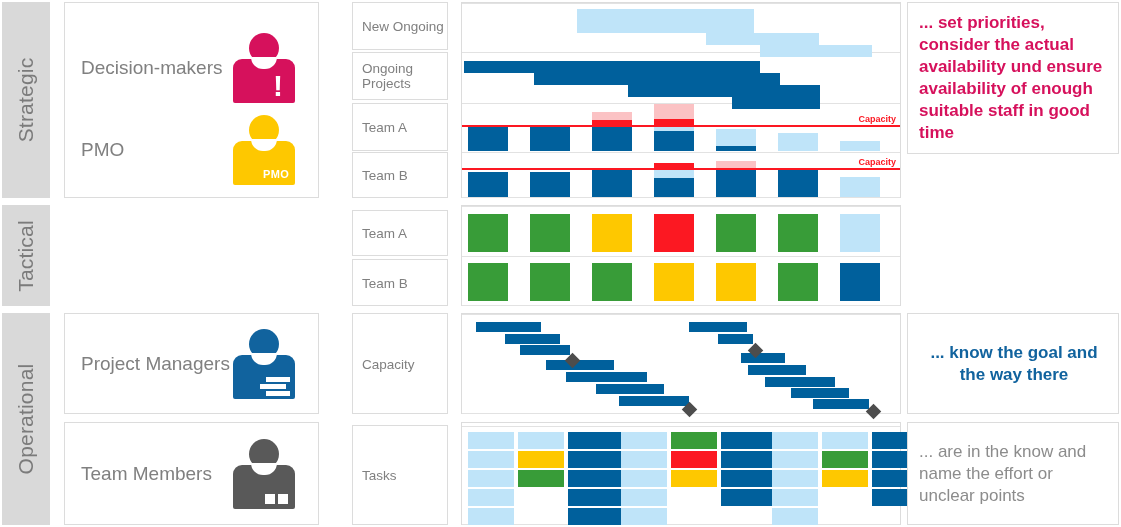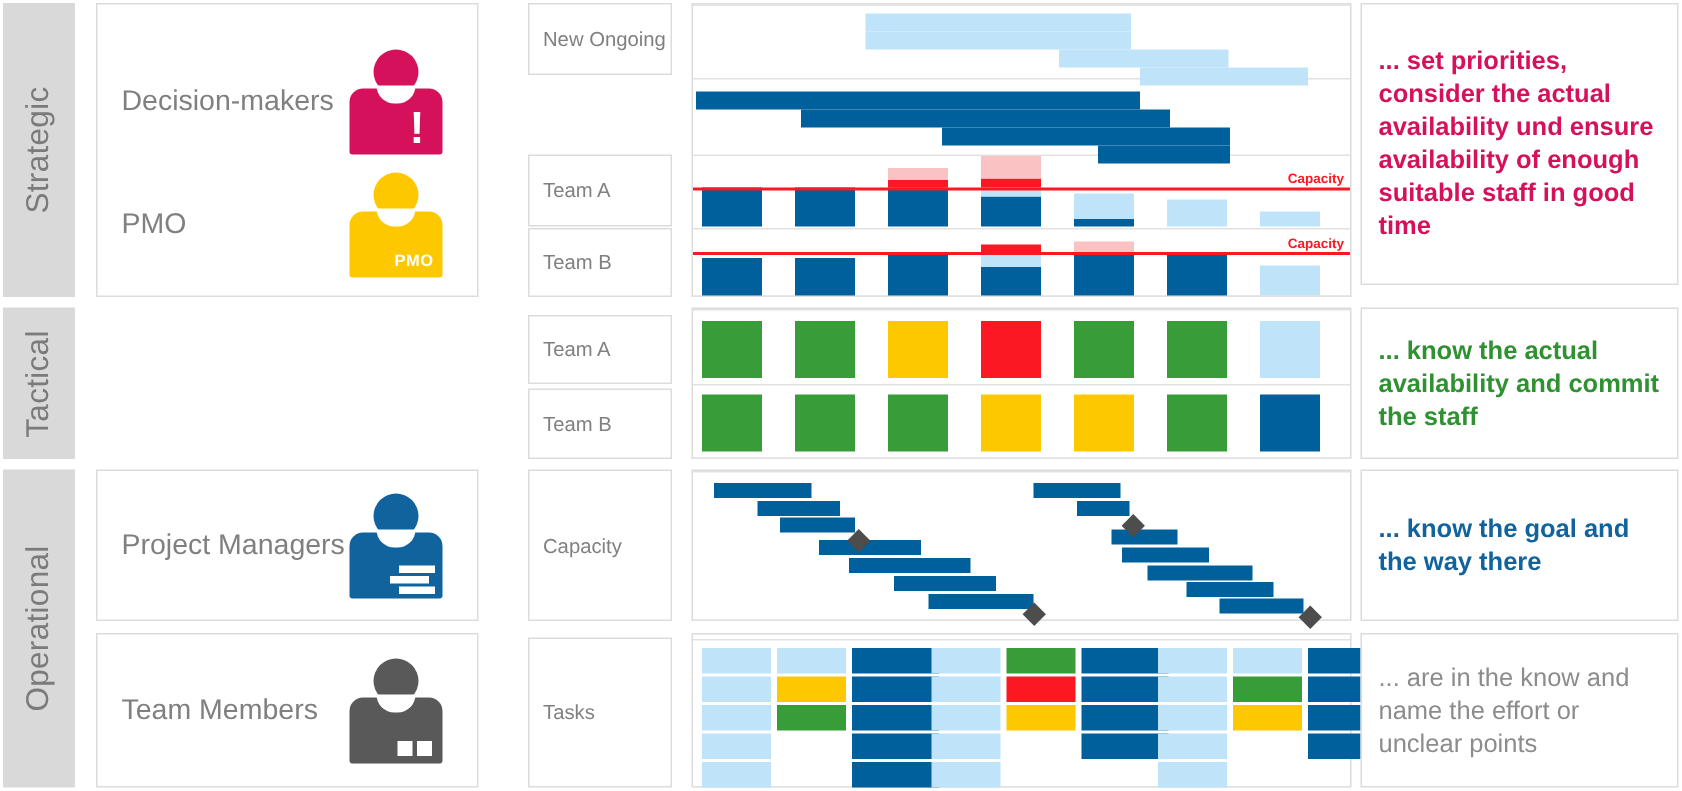--- a/index.html
+++ b/index.html
@@ -117,26 +117,26 @@
 
   
   .tcell{position:absolute;height:17px;}
 
   
   .note{left:907px;width:212px;}
   .note .ntxt{
     position:absolute;left:11px;right:9px;top:50%;transform:translateY(-50%);
     font-size:17px;line-height:22px;font-weight:bold;
   }
-  #note-strategic{top:2px;height:188px;}
+  #note-strategic{top:2px;height:152px;}
   #note-strategic .ntxt{color:#d6115c;}
   #note-tactical{top:205px;height:101px;}
   #note-tactical .ntxt{color:#2f9131;}
   #note-projects{top:313px;height:101px;}
-  #note-projects .ntxt{color:#11639e;}
+  #note-projects .ntxt{color:#11639e;text-align:center;}
   #note-tasks{top:422px;height:103px;}
   #note-tasks .ntxt{color:#8c8c8c;font-weight:normal;}
 </style>
 </head>
 <body>
 
 <div class="canvas">
 
   <div class="tier" id="tier-strategic">
     <span>Strategic</span>
@@ -200,20 +200,23 @@
           <i class="l1"></i>
             <i class="l2"></i>
             <i class="l3"></i>
         </div>
       </div>
     </div>
   </div>
 
   <div class="panel rowlabel" id="lab-newprojects">
     <div class="txt">New Ongoing</div>
+  </div>
+  <div class="panel rowlabel" id="lab-ongoingprojects">
+    <div class="txt">Ongoing Projects</div>
   </div>
   <div class="panel rowlabel" id="lab-teamA-s">
     <div class="txt">Team A</div>
   </div>
   <div class="panel rowlabel" id="lab-teamB-s">
     <div class="txt">Team B</div>
   </div>
   <div class="panel rowlabel" id="lab-teamA-t">
     <div class="txt">Team A</div>
   </div>
@@ -367,23 +370,20 @@
         <div class="tcell" style="left: 410px; top: 47px; width: 58px; background: rgb(0, 96, 156);"></div>
         <div class="tcell" style="left: 310px; top: 66px; width: 46px; background: rgb(191, 228, 249);"></div>
         <div class="tcell" style="left: 410px; top: 66px; width: 58px; background: rgb(0, 96, 156);"></div>
         <div class="tcell" style="left: 310px; top: 85px; width: 46px; background: rgb(191, 228, 249);"></div>
       </div>
   </div>
 
   <div class="panel note" id="note-strategic">
     <div class="ntxt">... set priorities, consider the actual availability und ensure availability of enough suitable staff in good time</div>
   </div>
-  <div class="panel note" id="note-tactical">
-    <div class="ntxt">... know the actual availability and commit the staff</div>
-  </div>
   <div class="panel note" id="note-projects">
     <div class="ntxt">... know the goal and the way there</div>
   </div>
   <div class="panel note" id="note-tasks">
     <div class="ntxt">... are in the know and name the effort or unclear points</div>
   </div>
 
 </div>
 
 </body></html>

